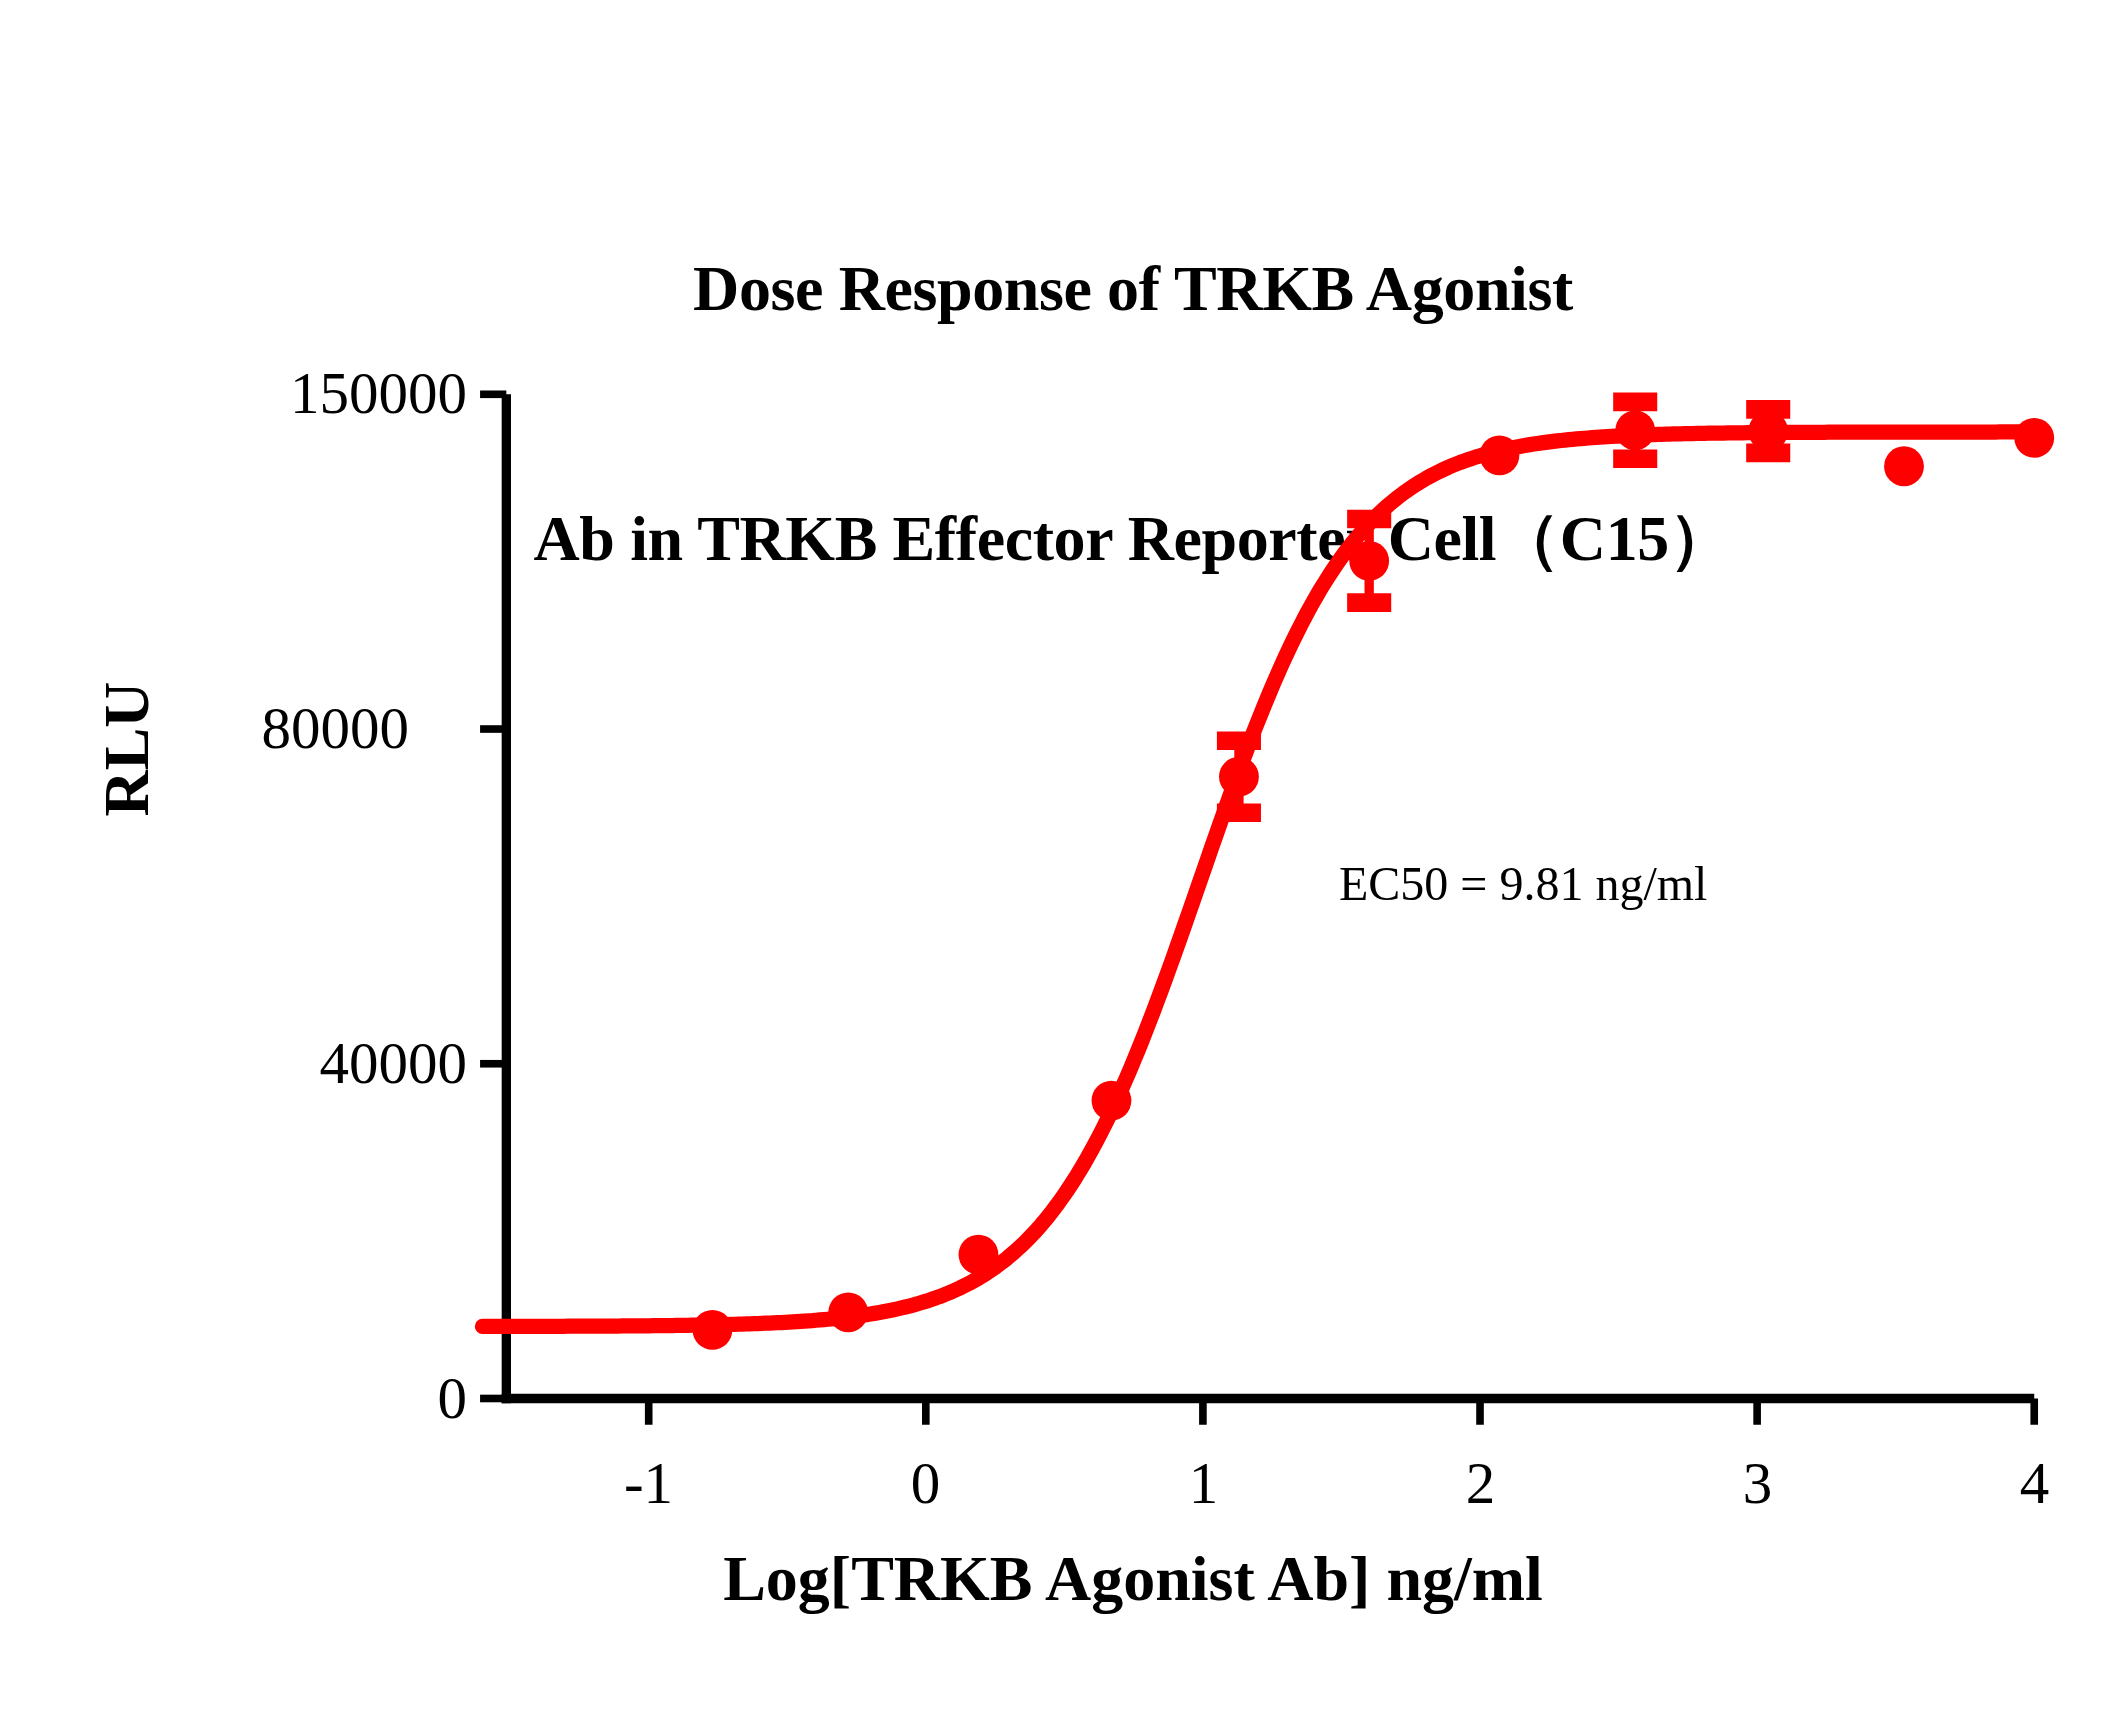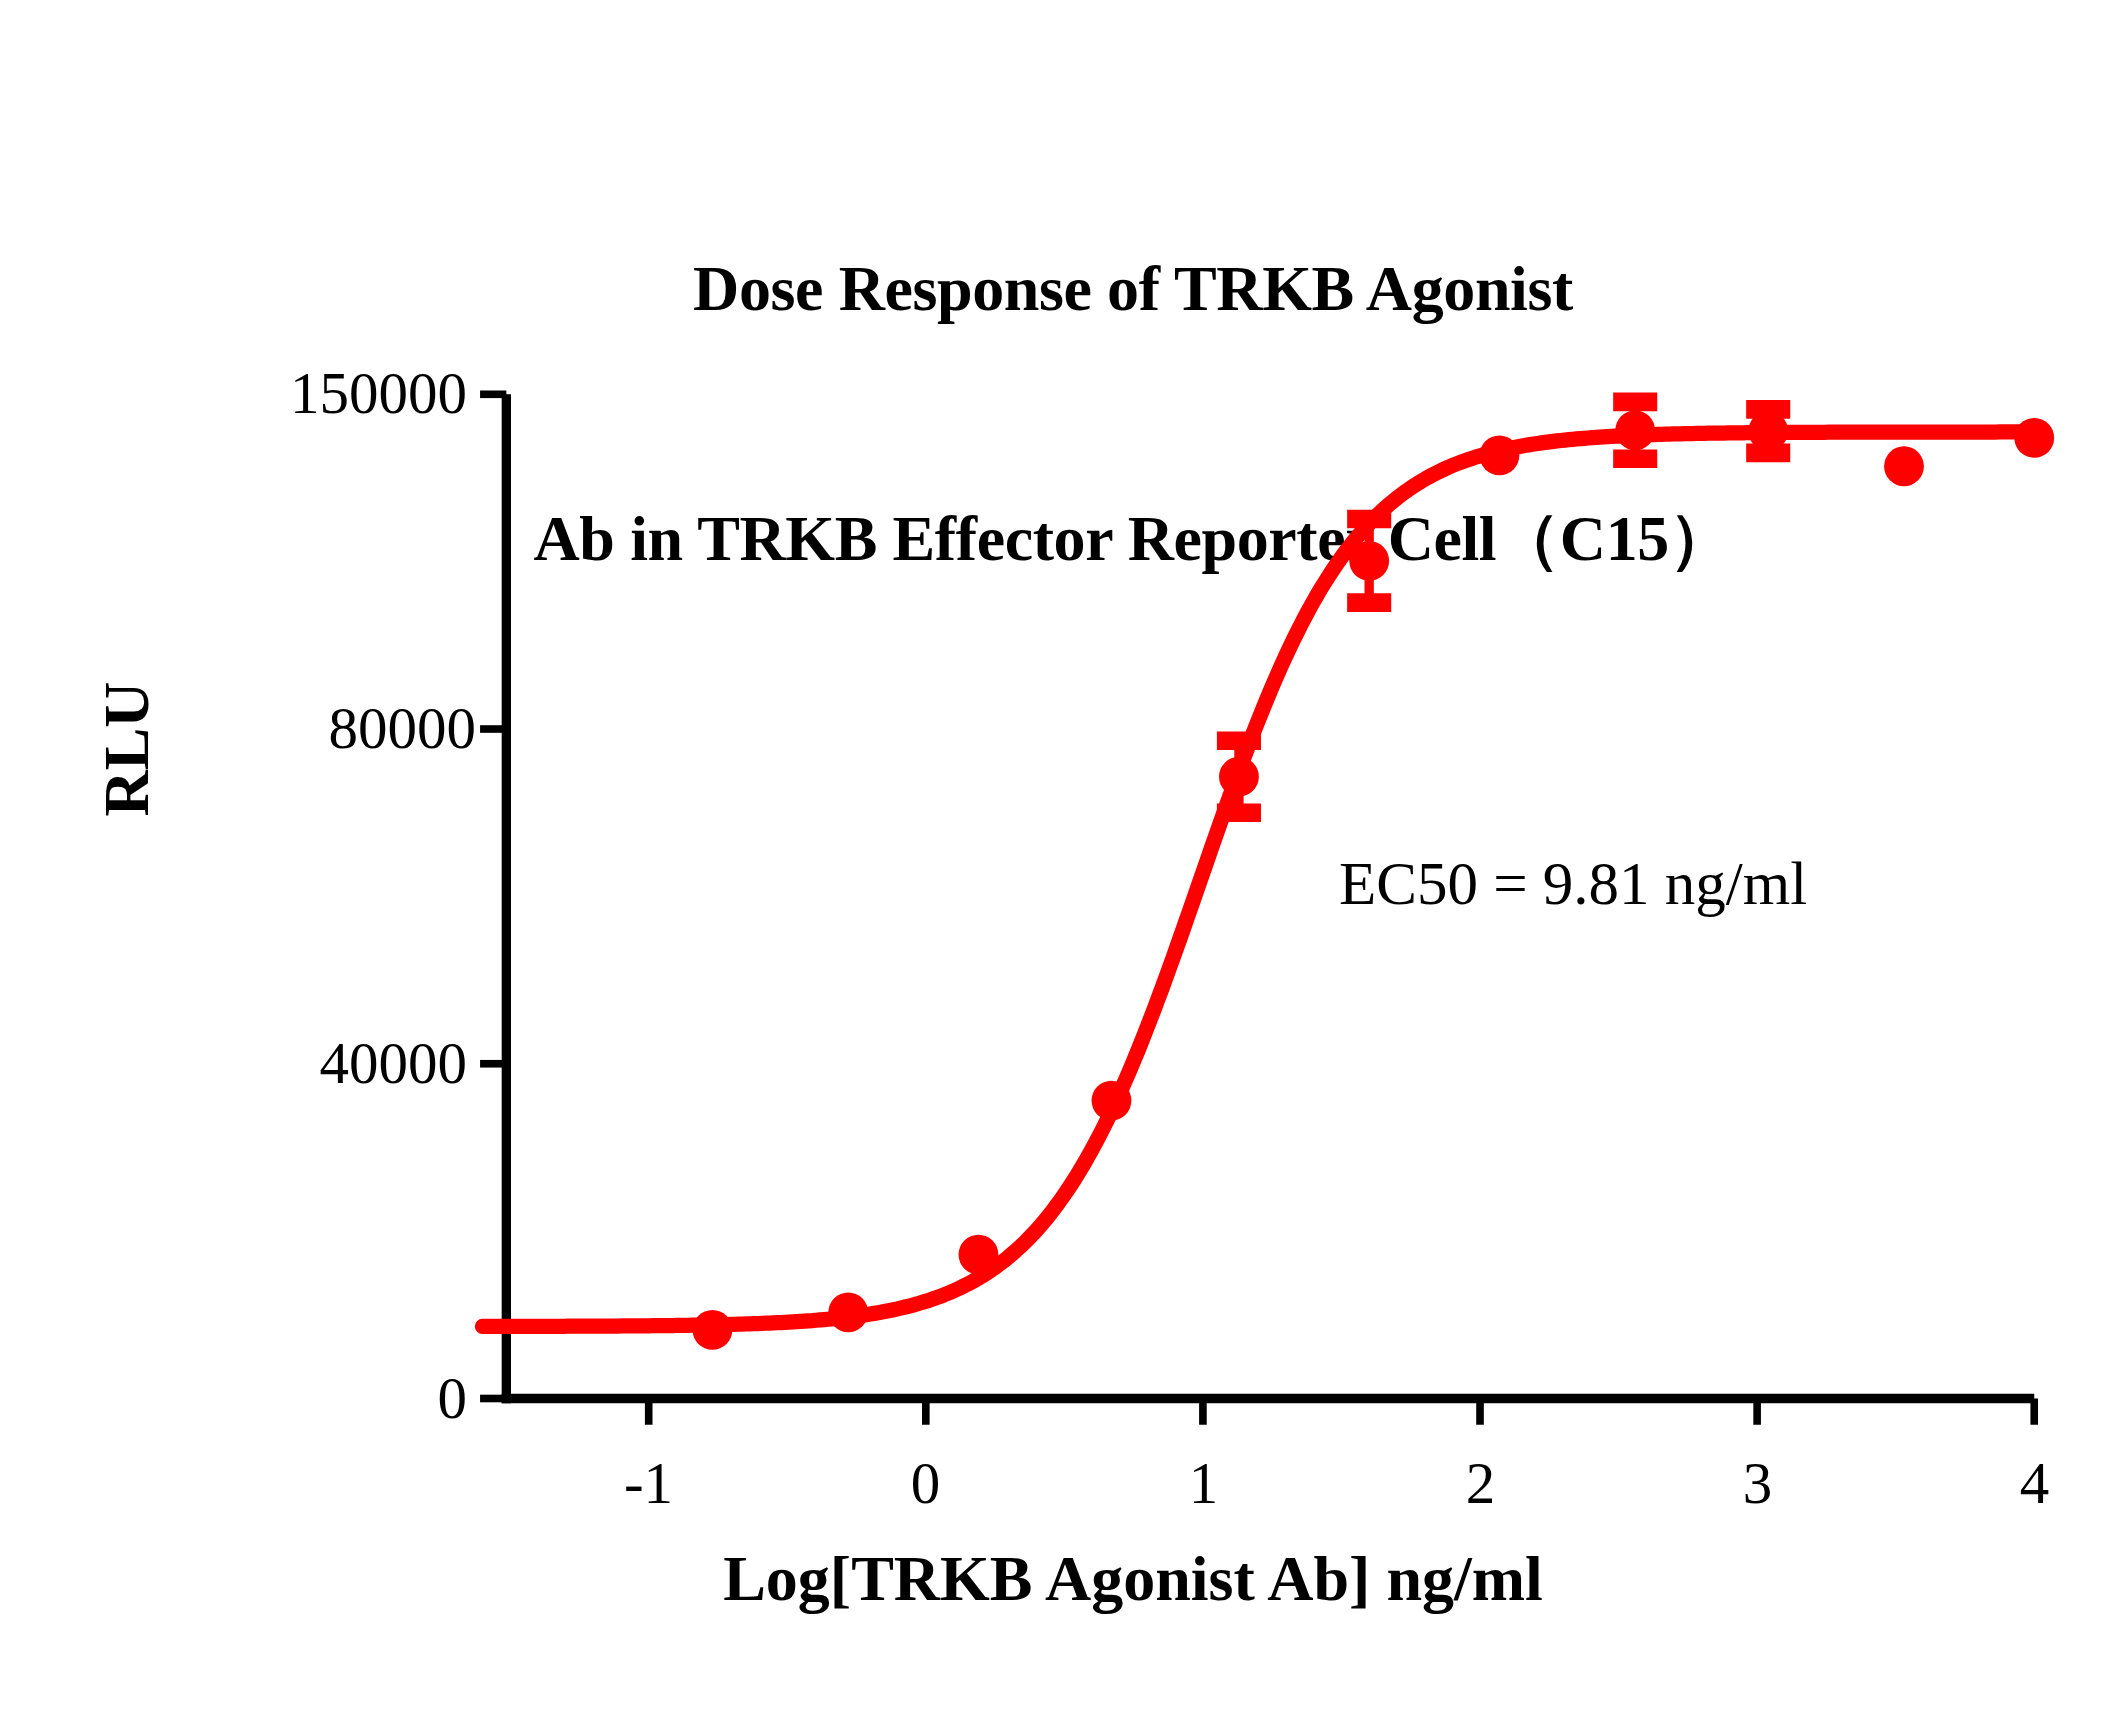--- a/index.html
+++ b/index.html
@@ -73,21 +73,21 @@
     font-size: 59px;
     line-height: 59px;
     white-space: nowrap;
     width: 85px;
   }
   
   #ec50-annotation {
     position: absolute;
     left: 1339px;
     top: 852px;
-    font-size: 61px;
+    font-size: 48px;
     line-height: 64px;
     white-space: nowrap;
   }
   #plot-svg {
     position: absolute;
     left: 0;
     top: 0;
   }
 </style>
 </head>
@@ -147,21 +147,21 @@
         <line x1="4121.16" y1="965.5500000000002" x2="4225.16" y2="965.5500000000002" stroke="#FF0000" stroke-width="44"></line>
         <line x1="4121.16" y1="1068.25" x2="4225.16" y2="1068.25" stroke="#FF0000" stroke-width="44"></line>
       </g>
       <circle cx="4173.16" cy="1016.9000000000001" r="47" fill="#FF0000"></circle>
       <circle cx="4493.62" cy="1099.85" r="47" fill="#FF0000"></circle>
       <circle cx="4801" cy="1032.6999999999998" r="47" fill="#FF0000"></circle>
     </svg>
 
 <div class="y-tick-label" style="right: 1799px; top: 1369px;">0</div>
     <div class="y-tick-label" style="right: 1799px; top: 1034px; margin-left: 32px;">40000</div>
-    <div class="y-tick-label" style="right: 1790px; top: 699px;">80000</div>
+    <div class="y-tick-label" style="right: 1857px; top: 699px;">80000</div>
     <div class="y-tick-label" style="right: 1799px; top: 364px;">150000</div>
     <div class="x-tick-label" style="left: 606px; top: 1454px;">-1</div>
     <div class="x-tick-label" style="left: 883px; top: 1454px;">0</div>
     <div class="x-tick-label" style="left: 1161px; top: 1454px;">1</div>
     <div class="x-tick-label" style="left: 1438px; top: 1454px;">2</div>
     <div class="x-tick-label" style="left: 1715px; top: 1454px;">3</div>
     <div class="x-tick-label" style="left: 1992px; top: 1454px;">4</div>
   </div>
 
 

